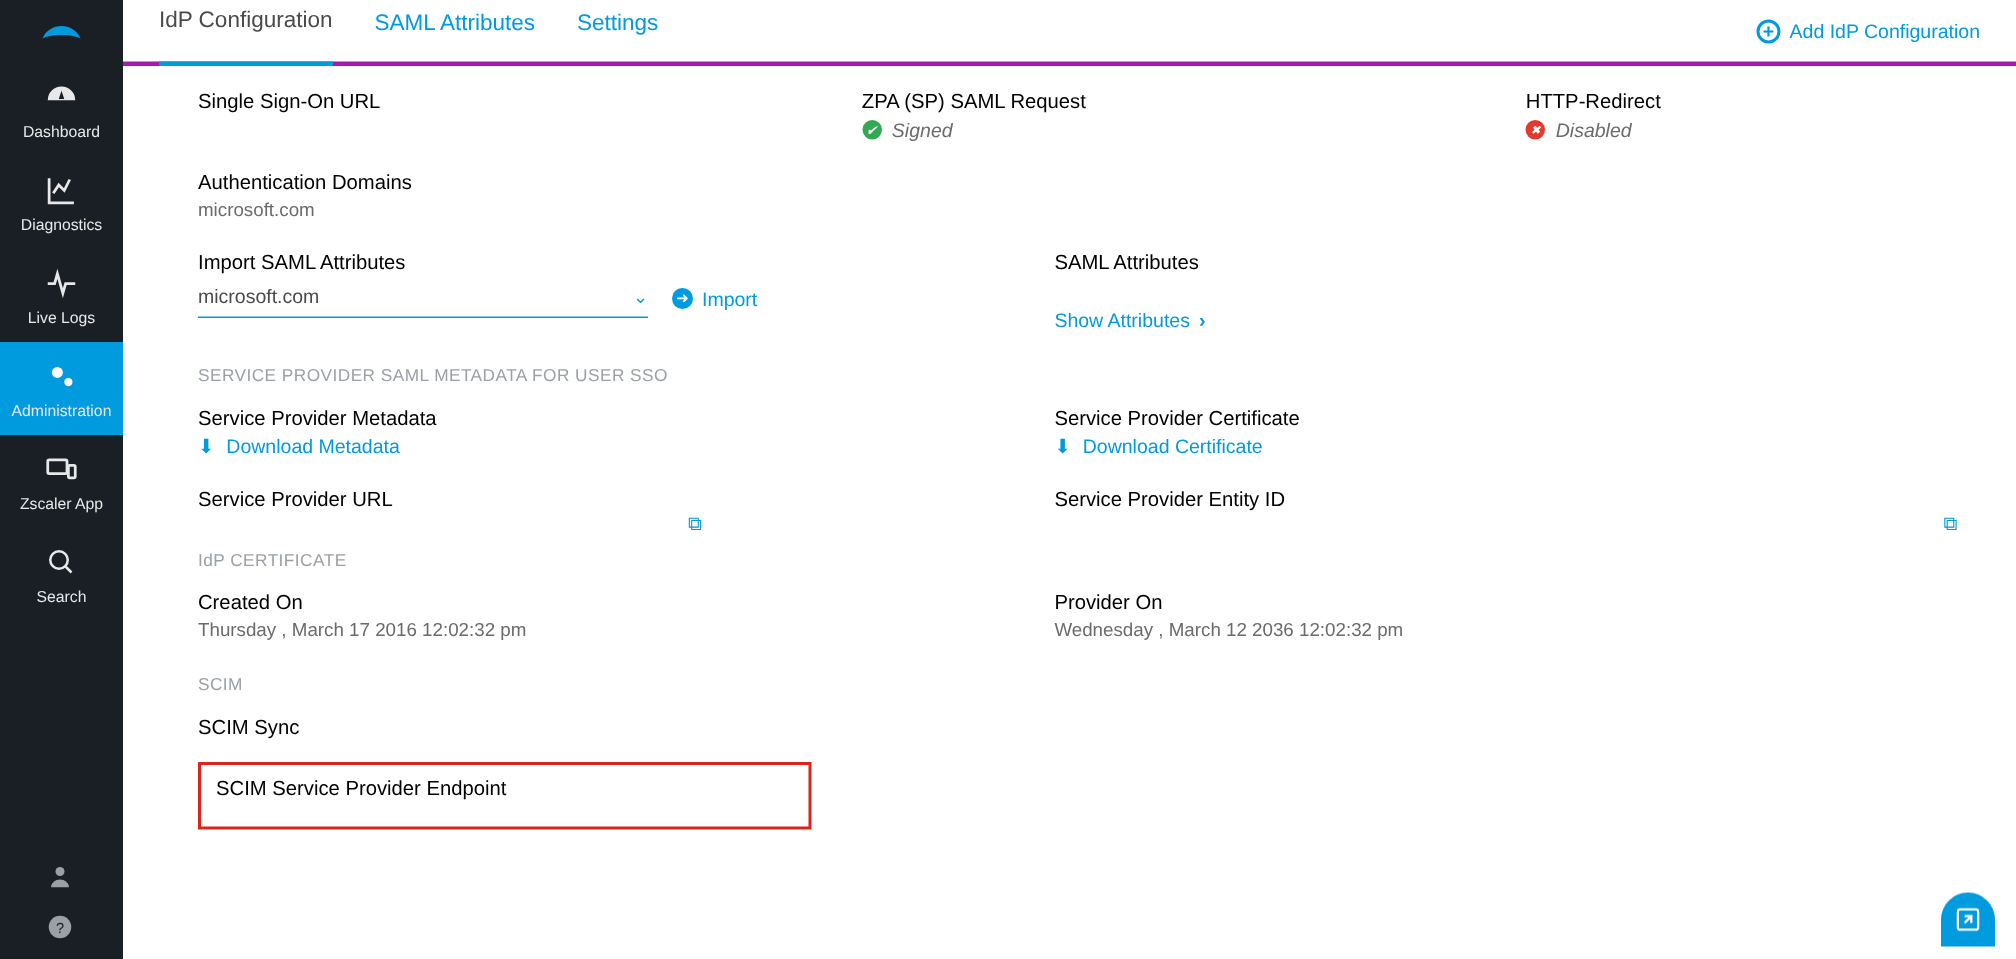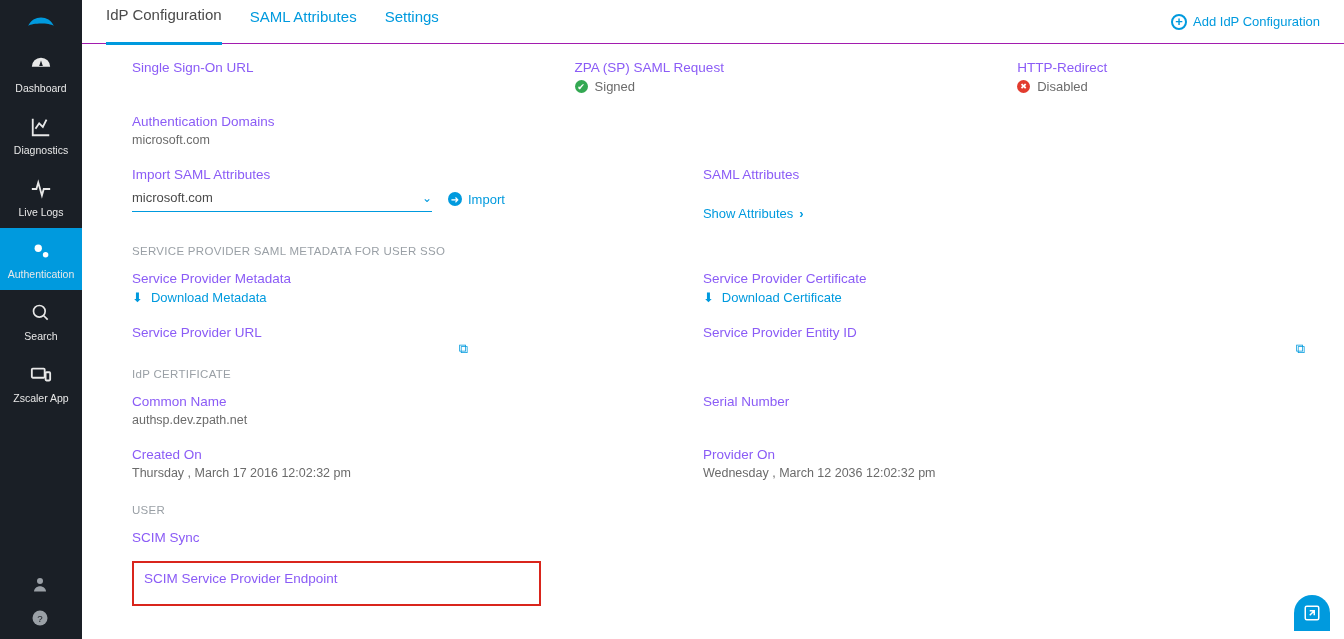--- a/index.html
+++ b/index.html
@@ -10,34 +10,34 @@
 .sidebar-logo svg { width: 32px; height: 24px; }
 .sidebar-item { width: 100%; padding: 12px 0 10px; display: flex; flex-direction: column; align-items: center; color: #e8e8e8; cursor: pointer; }
 .sidebar-item.active { background: #009ade; }
 .sidebar-item-label { font-size: 10.5px; margin-top: 6px; text-align: center; }
 .sidebar-icon { width: 22px; height: 22px; display: flex; align-items: center; justify-content: center; }
 .sidebar-bottom { margin-top: auto; width: 100%; padding-bottom: 10px; display: flex; flex-direction: column; align-items: center; gap: 14px; }
 .sidebar-bottom-icon { width: 20px; height: 20px; color: #9aa0a6; cursor: pointer; }
 
 .main { margin-left: 82px; height: 639px; display: flex; flex-direction: column; }
 
-.tabs-row { display: flex; align-items: center; padding: 0 24px; height: 44px; border-bottom: 1px solid #a21caf; }
+.tabs-row { display: flex; align-items: center; padding: 0 24px; height: 44px; border-bottom: 3px solid #a21caf; }
 .tab { padding: 0 0 10px; margin-right: 28px; font-size: 15px; color: #009ade; cursor: pointer; line-height: 34px; }
 .tab.active { color: #4a4a4a; border-bottom: 3px solid #009ade; }
 .tabs-spacer { flex: 1; }
 .add-config { display: flex; align-items: center; color: #009ade; font-size: 13px; cursor: pointer; }
 .add-config .plus-icon { width: 16px; height: 16px; margin-right: 6px; border: 2px solid #009ade; border-radius: 50%; display: inline-flex; align-items: center; justify-content: center; font-size: 13px; font-weight: bold; line-height: 1; }
 
 .content { flex: 1; overflow: hidden; padding: 10px 24px 0 50px; }
 .row3 { display: grid; grid-template-columns: 1fr 1fr 0.7fr; gap: 10px; margin-bottom: 8px; }
 .row2 { display: grid; grid-template-columns: 1fr 1.1fr; gap: 10px; margin-bottom: 8px; }
 .block { padding: 6px 0; }
-.label { font-size: 13.5px; color: #8b5cf6; margin-bottom: 4px; }
+.label { font-size: 13.5px; color: #000000; margin-bottom: 4px; }
 .value { font-size: 12.5px; color: #6b6b6b; }
-.status-line { display: flex; align-items: center; margin-top: 4px; font-size: 13px; color: #6b6b6b; }
+.status-line { display: flex; align-items: center; margin-top: 4px; font-size: 13px; color: #6b6b6b; font-style: italic; }
 .status-ok::before { content: "✔"; display: inline-flex; width: 13px; height: 13px; border-radius: 50%; background: #33a852; color: #fff; font-size: 9px; align-items: center; justify-content: center; margin-right: 7px; }
 .status-bad::before { content: "✖"; display: inline-flex; width: 13px; height: 13px; border-radius: 50%; background: #e23b2e; color: #fff; font-size: 8px; align-items: center; justify-content: center; margin-right: 7px; }
 
 .select-row { display: flex; align-items: center; gap: 16px; }
 .select-field { width: 300px; border-bottom: 1px solid #009ade; padding: 4px 0 6px; display: flex; justify-content: space-between; align-items: center; color: #4a4a4a; font-size: 13px; cursor: pointer; }
 .chev { color: #009ade; font-size: 12px; }
 .import-btn { display: inline-flex; align-items: center; color: #009ade; font-size: 13px; cursor: pointer; }
 .import-btn .arrow-icon { width: 14px; height: 14px; background: #009ade; color: #fff; border-radius: 50%; display: inline-flex; align-items: center; justify-content: center; font-size: 10px; margin-right: 6px; }
 
 .section-head { font-size: 11.5px; letter-spacing: 0.3px; color: #9aa0a6; margin: 18px 0 8px; }
@@ -89,39 +89,39 @@
     <span class="sidebar-item-label">Live Logs</span>
   </div>
   <div class="sidebar-item active">
     <span class="sidebar-icon">
         <svg width="22" height="22" viewBox="0 0 24 24" fill="#fff">
           <circle cx="9" cy="9" r="4"></circle>
           <circle cx="17" cy="16" r="3"></circle>
           <path d="M9 3v2M9 13v2M3 9h2M13 9h2M17 11v2M17 19v2M12 16h2M20 16h2"></path>
         </svg>
       </span>
-    <span class="sidebar-item-label">Authentication</span>
+    <span class="sidebar-item-label">Administration</span>
+  </div>
+  <div class="sidebar-item">
+    <span class="sidebar-icon">
+        <svg width="22" height="22" viewBox="0 0 24 24" fill="none" stroke="#e8e8e8" stroke-width="2">
+          <rect x="2" y="5" width="14" height="10" rx="1"></rect>
+          <rect x="17" y="9" width="5" height="9" rx="1"></rect>
+        </svg>
+      </span>
+    <span class="sidebar-item-label">Zscaler App</span>
   </div>
   <div class="sidebar-item">
     <span class="sidebar-icon">
         <svg width="20" height="20" viewBox="0 0 24 24" fill="none" stroke="#e8e8e8" stroke-width="2">
           <circle cx="10" cy="10" r="7"></circle>
           <path d="M20 20l-5-5"></path>
         </svg>
       </span>
     <span class="sidebar-item-label">Search</span>
-  </div>
-  <div class="sidebar-item">
-    <span class="sidebar-icon">
-        <svg width="22" height="22" viewBox="0 0 24 24" fill="none" stroke="#e8e8e8" stroke-width="2">
-          <rect x="2" y="5" width="14" height="10" rx="1"></rect>
-          <rect x="17" y="9" width="5" height="9" rx="1"></rect>
-        </svg>
-      </span>
-    <span class="sidebar-item-label">Zscaler App</span>
   </div>
   <div class="sidebar-bottom">
     <span class="sidebar-bottom-icon"><svg width="18" height="18" viewBox="0 0 24 24" fill="#9aa0a6">
           <circle cx="12" cy="8" r="4"></circle>
           <path d="M4 22c0-4 4-7 8-7s8 3 8 7z"></path>
         </svg></span>
     <span class="sidebar-bottom-icon"><svg width="18" height="18" viewBox="0 0 24 24" fill="#9aa0a6">
           <circle cx="12" cy="12" r="10"></circle>
           <text x="12" y="17" text-anchor="middle" font-size="13" fill="#1a1f26">?</text>
         </svg></span>
@@ -209,42 +209,33 @@
         <span class="copy-icon">⧉</span>
       </div>
       <div class="block copy-area">
         <div class="label">Service Provider Entity ID</div>
         <span class="copy-icon2">⧉</span>
       </div>
     </div>
 
     <div class="section-head">IdP CERTIFICATE</div>
 
-    <div class="row2">
-      <div class="block">
-        <div class="label">Common Name</div>
-        <div class="value">authsp.dev.zpath.net</div>
-      </div>
-      <div class="block">
-        <div class="label">Serial Number</div>
-      </div>
-    </div>
 
     <div class="row2">
       <div class="block">
         <div class="label">Created On</div>
         <div class="value">Thursday , March 17 2016 12:02:32 pm</div>
       </div>
       <div class="block">
         <div class="label">Provider On</div>
         <div class="value">Wednesday , March 12 2036 12:02:32 pm</div>
       </div>
     </div>
 
-    <div class="section-head">USER</div>
+    <div class="section-head">SCIM</div>
 
     <div class="block">
       <div class="label">SCIM Sync</div>
     </div>
 
     <div class="highlight-box">
       <div class="label">SCIM Service Provider Endpoint</div>
     </div>
 
   </div>

